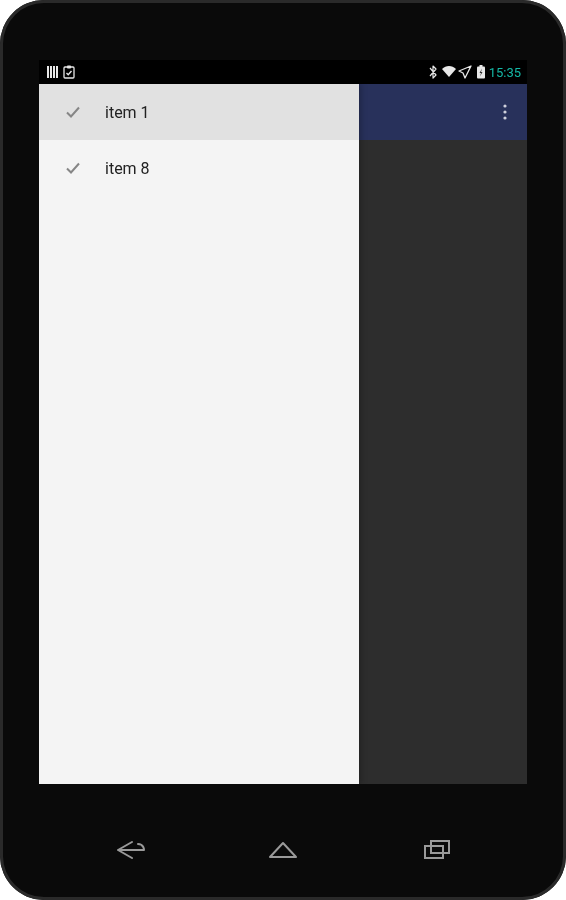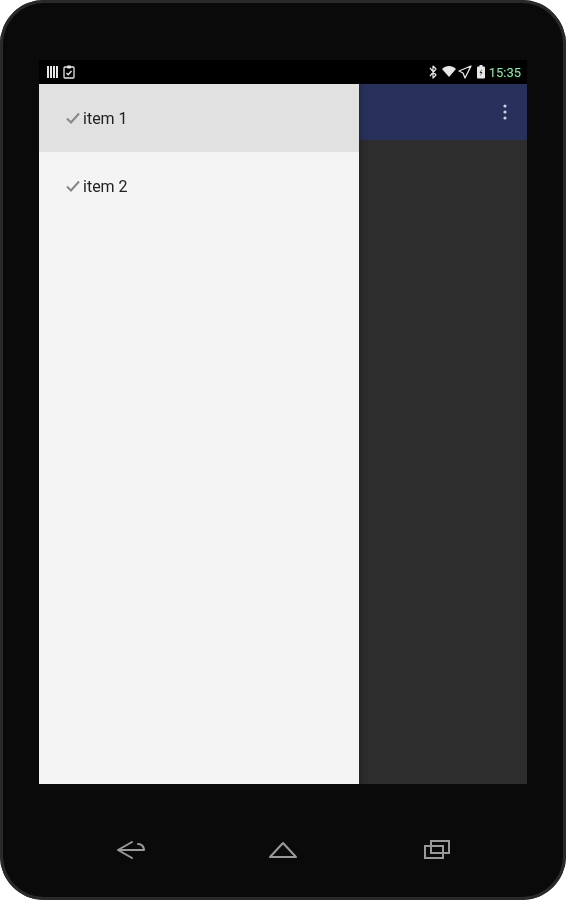--- a/index.html
+++ b/index.html
@@ -18,21 +18,21 @@
       background: #2d2d2d;
       overflow: hidden;
     }
     
     .status {
       height: 24px;
       width: 100%;
       background: #000;
       display: flex;
       align-items: center;
-      color: #86efac;
+      color: #14b8a6;
       font-size: 13px;
       padding: 0 6px;
     }
     .status .spacer { flex: 1; }
     .status .ic { width: 16px; height: 16px; display: inline-flex; align-items: center; justify-content: center; }
     
     .content {
       position: relative;
       width: 100%;
       height: calc(100% - 24px);
@@ -47,23 +47,24 @@
     }
     .overflow { width: 32px; height: 32px; display:flex; align-items:center; justify-content:center; }
     .menu {
       position: absolute; left: 0; top: 0;
       width: 320px;
       height: 100%;
       background: #f4f4f4;
       box-shadow: 2px 0 6px rgba(0,0,0,0.25);
     }
     .menu-item {
-      height: 68px;
+      height: 56px;
       display: flex;
       align-items: center;
+      gap: 22px;
       padding-left: 24px;
       font-size: 16px;
       color: #222;
     }
     .menu-item.selected { background: #e1e1e1; }
     .check { width: 20px; height: 20px; display:inline-flex; align-items:center; justify-content:center; }
     .check svg { stroke: #868686; }
     
     .navbar {
       position: absolute;
@@ -143,21 +144,21 @@
               </svg>
           </span>
           <span>item 1</span>
         </div>
         <div class="menu-item">
           <span class="check">
             <svg width="20" height="20" viewBox="0 0 20 20">
                 <path d="M4 10.5 L8 14.5 L16 5.5" fill="none" stroke-width="2"></path>
               </svg>
           </span>
-          <span>item 2</span>
+          <span>item 8</span>
         </div>
       </div>
     </div>
 
   </div>
 
   <div class="navbar">
     <div class="navbtn">
       <svg width="36" height="22" viewBox="0 0 36 22">
           <path d="M20 3 L6 11 L20 19 M6 11 L32 11 C32 11 32 5 26 5" fill="none" stroke="#9a9a9a" stroke-width="2" stroke-linejoin="round" stroke-linecap="round"></path>

